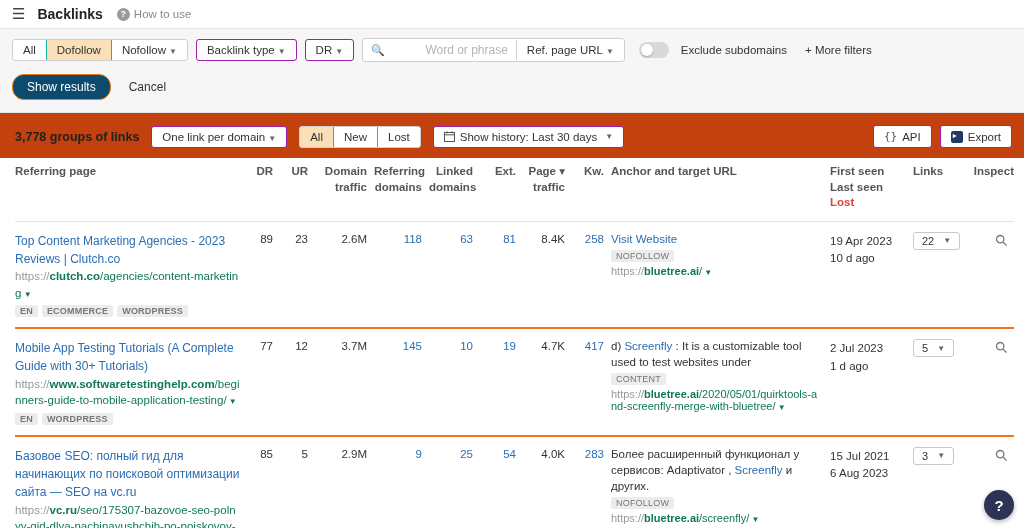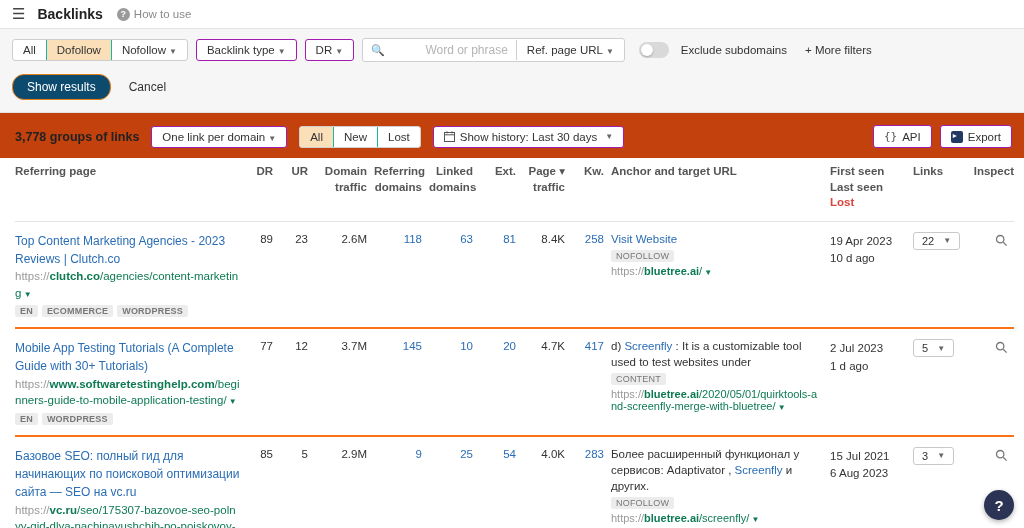--- a/index.html
+++ b/index.html
@@ -215,21 +215,21 @@
           <div class="chips">
             <span class="chip">EN</span>
             <span class="chip">WORDPRESS</span>
           </div>
         </div>
         <div class="cell-num">77</div>
         <div class="cell-num">12</div>
         <div class="cell-num">3.7M</div>
         <div class="cell-num"><a href="#">145</a></div>
         <div class="cell-num"><a href="#">10</a></div>
-        <div class="cell-num"><a href="#">20</a></div>
+        <div class="cell-num"><a href="#">19</a></div>
         <div class="cell-num">4.7K</div>
         <div class="cell-num"><a href="#">417</a></div>
         <div>
           <div class="anchorline"><span>d) </span><a href="#">Screenfly</a><span> : It is a customizable tool used to test websites under</span></div>
           <div class="a-chips">
             <span class="chip">CONTENT</span>
           </div>
           <div class="target"><span class="u-pre">https://</span><span class="u-dom">bluetree.ai</span><span class="u-path">/2020/05/01/quirktools-and-screenfly-merge-with-bluetree/</span><span class="u-caret"> ▼</span></div>
         </div>
         <div class="seen">

